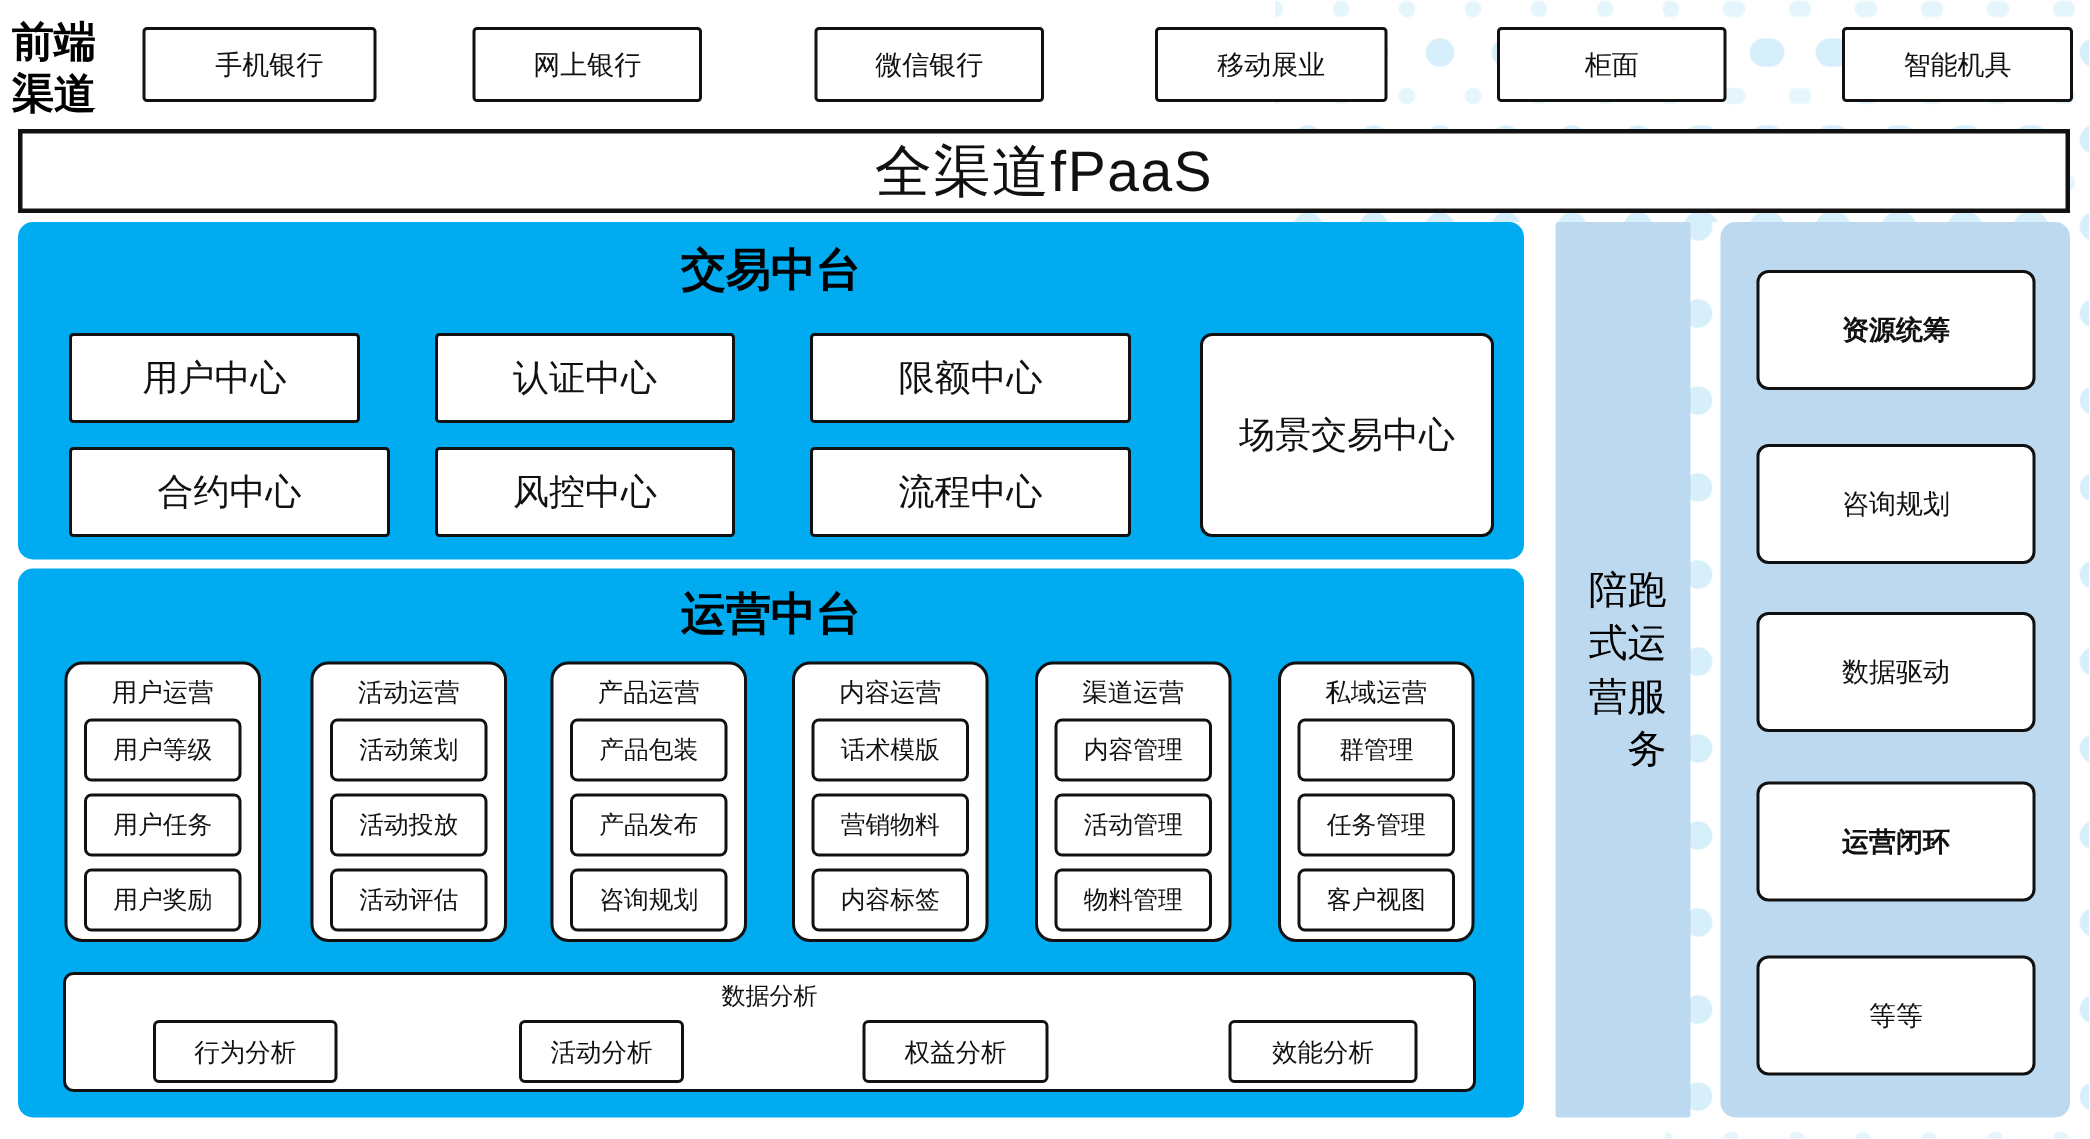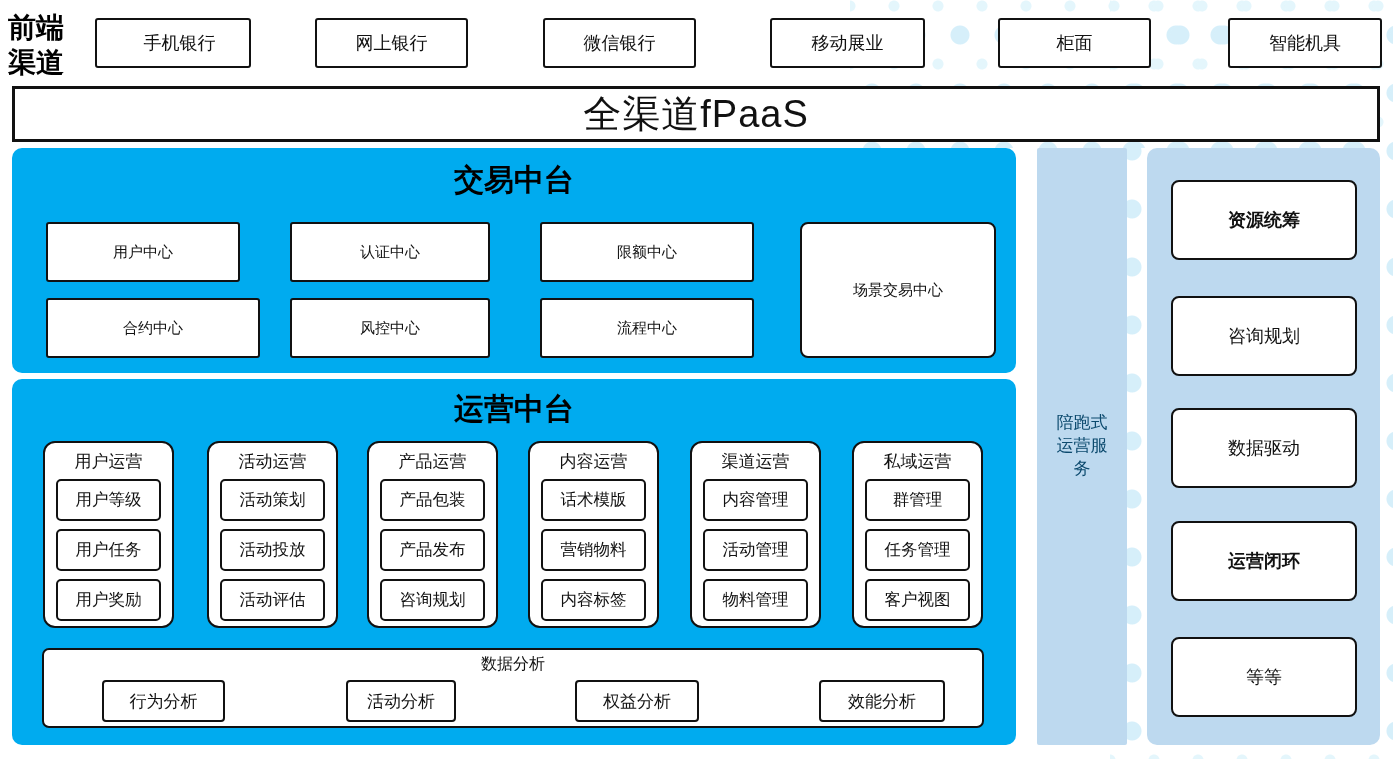--- a/index.html
+++ b/index.html
@@ -42,21 +42,21 @@
   .bluepanel { position:absolute; left:12px; width:1004px; background:#00abef; border-radius:10px; }
   .panel-trade { top:148px; height:225px; }
   .panel-ops { top:379px; height:366px; }
   .panel-title {
     position:absolute; left:0; width:100%; text-align:center;
     font-size:30px; font-weight:700; color:#000;
   }
 
   .wbox {
     position:absolute; background:#fff; border:2px solid #111; border-radius:3px;
-    display:flex; align-items:center; justify-content:center; font-size:15px;
+    display:flex; align-items:center; justify-content:center; font-size:24px;
   }
   .scene-box { border-radius:8px; }
 
   .ops-col {
     position:absolute; top:62px; width:131px; height:187px;
     background:#fff; border:2px solid #111; border-radius:12px;
   }
   .ops-col-title { position:absolute; top:7px; left:0; width:100%; text-align:center; font-size:17px; }
   .ops-item {
     position:absolute; left:11px; width:105px; height:42px;
@@ -74,21 +74,21 @@
     position:absolute; top:30px; height:42px;
     background:#fff; border:2px solid #111; border-radius:4px;
     display:flex; align-items:center; justify-content:center; font-size:17px;
   }
 
   .side-bar {
     position:absolute; left:1037px; top:148px; width:90px; height:597px;
     background:#bdd9ef; border-radius:2px;
     display:flex; align-items:center; justify-content:center;
   }
-  .side-bar-text { width:58px; font-size:17px; line-height:1.35; text-align:center; color:#0c4a6e; }
+  .side-bar-text { width:58px; font-size:26px; line-height:1.35; text-align:right; color:#000000; }
 
   .right-panel {
     position:absolute; left:1147px; top:148px; width:233px; height:597px;
     background:#bdd9ef; border-radius:10px;
   }
   .rp-box {
     position:absolute; left:24px; width:186px; height:80px;
     background:#fff; border:2px solid #111; border-radius:8px;
     display:flex; align-items:center; justify-content:center; font-size:18px;
   }

